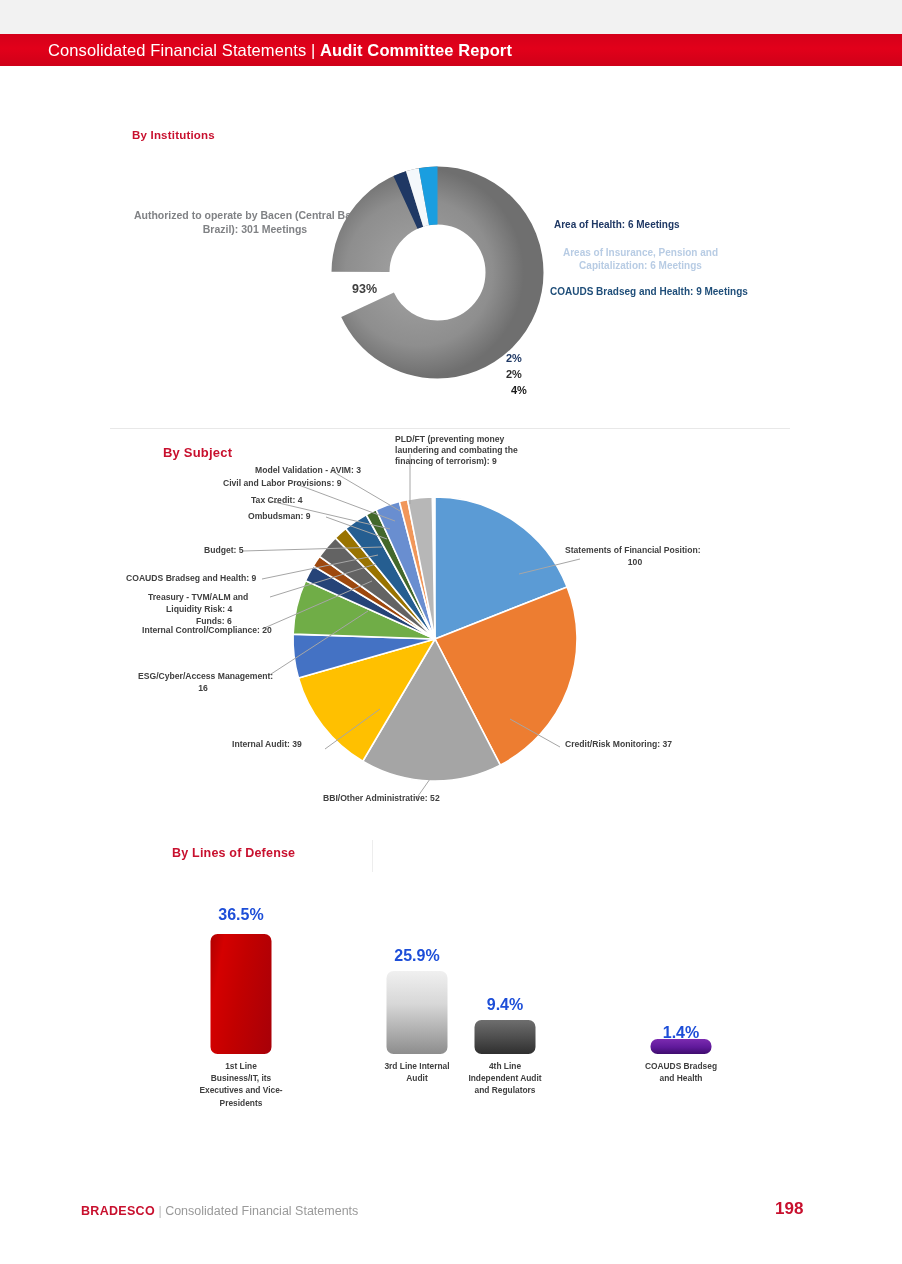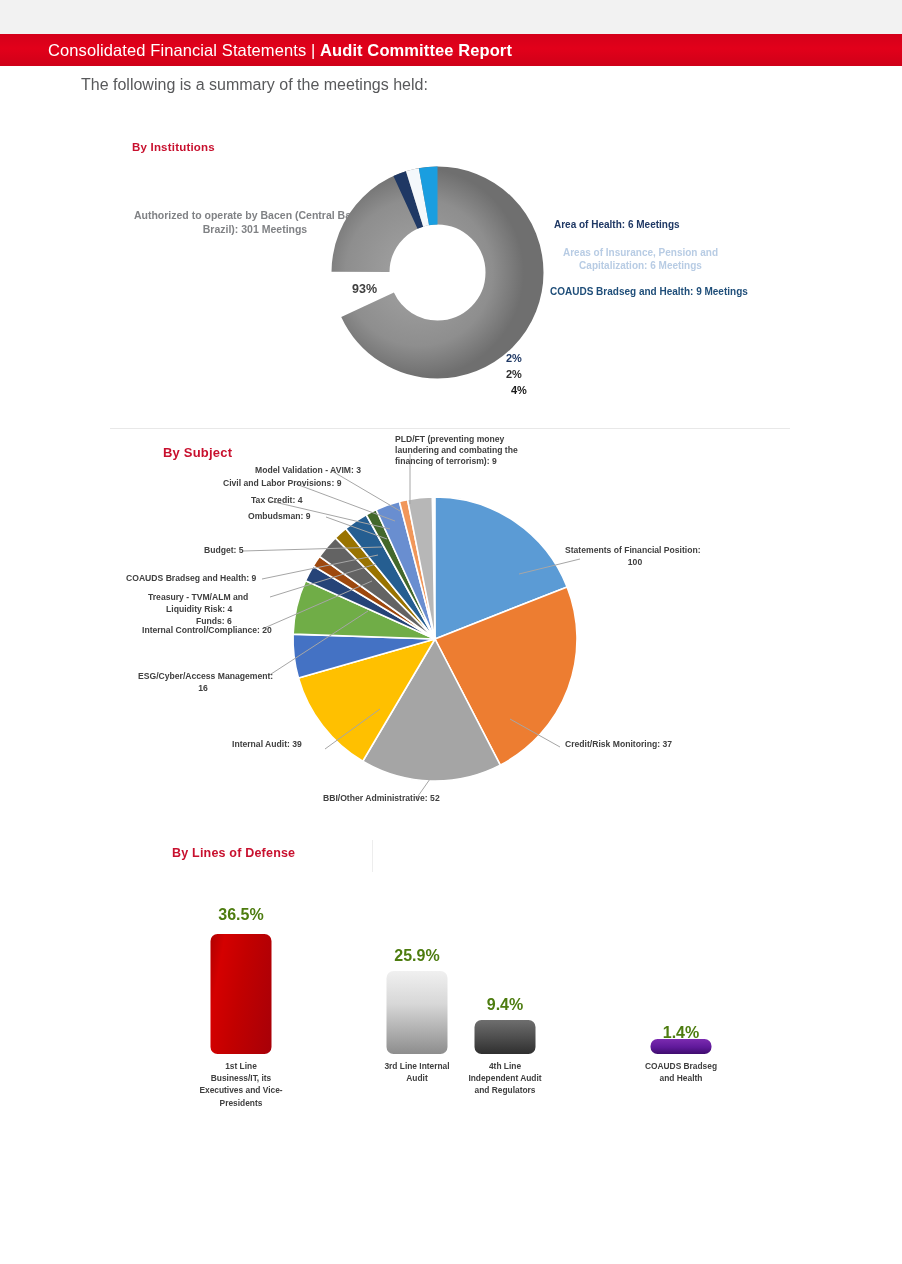--- a/index.html
+++ b/index.html
@@ -31,21 +31,21 @@
   
   .intro{
     position:absolute;left:81px;top:76px;width:700px;
     font-size:16px;color:#58595b;
   }
 
   
   .chart1{position:absolute;left:80px;top:118px;width:742px;height:300px;}
   .c1-title{
     position:absolute;left:52px;top:11px;
-    font-size:11.5px;font-weight:bold;color:#c8102e;letter-spacing:.2px;margin-top:12px;
+    font-size:11.5px;font-weight:bold;color:#c8102e;letter-spacing:.2px;
   }
   .c1-left-label{
     position:absolute;left:50px;top:90px;width:250px;
     text-align:center;font-size:10.5px;font-weight:bold;color:#808285;line-height:1.35;
   }
   .donut-wrap{position:absolute;left:250px;top:47px;width:215px;height:215px;}
   .donut-svg{display:block;}
   .donut-pct{
     position:absolute;font-size:12.5px;font-weight:bold;color:#404040;
   }
@@ -76,21 +76,21 @@
     border-right:1px solid #ededed;
   }
   .c3-title{
     position:absolute;left:22px;top:14px;
     font-size:12.5px;font-weight:bold;color:#c8102e;letter-spacing:.2px;
   }
   .bars{position:absolute;left:0;top:40px;width:620px;height:250px;}
   .barcol{position:absolute;bottom:0;width:118px;height:250px;}
   .barval{
     position:absolute;left:0;width:118px;text-align:center;
-    font-size:16px;font-weight:bold;color:#4d7c0f;
+    font-size:16px;font-weight:bold;color:#1d4ed8;
   }
   .bar{
     position:absolute;left:50%;transform:translateX(-50%);
     border-radius:7px;bottom:68px;
   }
   .barcap{
     position:absolute;left:0;bottom:0;width:118px;text-align:center;
     font-size:8.4px;font-weight:bold;color:#404040;line-height:1.45;
   }
 
@@ -108,21 +108,20 @@
 <div class="page">
 
   <div class="top-strip"></div>
 
   <div class="header-bar">
     <div class="header-text">
       <span>Consolidated Financial Statements | </span><span class="b">Audit Committee Report</span>
     </div>
   </div>
 
-  <div class="intro">The following is a summary of the meetings held:</div>
 
   <div class="chart1">
     <div class="c1-title">By Institutions</div>
 
     <div class="c1-left-label">Authorized to operate by Bacen (Central Bank of Brazil):  301 Meetings</div>
 
     <div class="donut-wrap">
       <svg class="donut-svg" width="215" height="215" viewBox="0 0 215 215">
         <defs>
           <radialGradient id="gGray" cx="50%" cy="38%" r="68%">
@@ -274,14 +273,20 @@
         <div class="bar" style="width:61px;height:15px;background:linear-gradient(180deg,#7b2bb0 0%,#5f199a 55%,#3f0d6e 100%);"></div>
         <div class="barcap" style="height:62px;">
           <div>COAUDS   Bradseg</div>
           <div>and Health</div>
         </div>
       </div>
 
     </div>
   </div>
 
+  <div class="footer">
+    <div class="f-left">
+      <span class="f-brand">BRADESCO</span><span class="f-sep"> | </span><span class="f-doc">Consolidated Financial Statements</span>
+    </div>
+    <div class="f-page">198</div>
+  </div>
 
 </div>
 
 </body></html>

